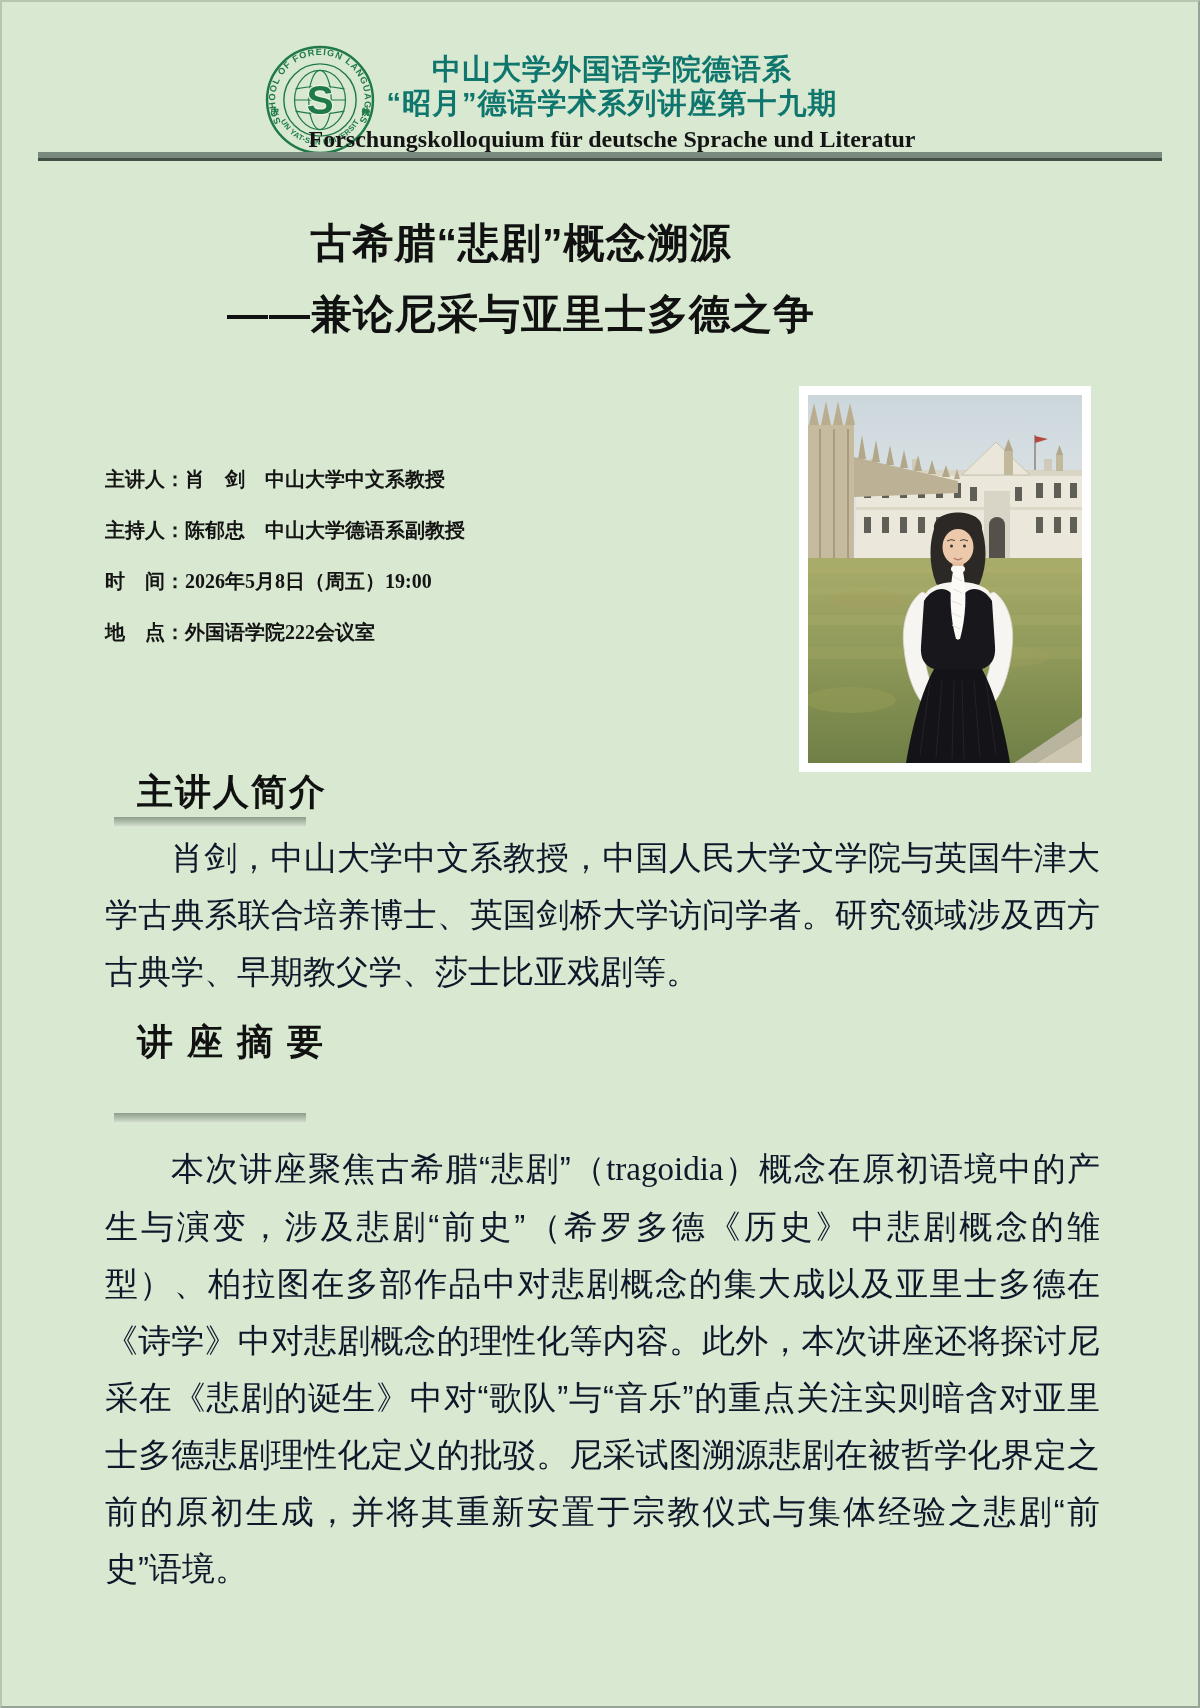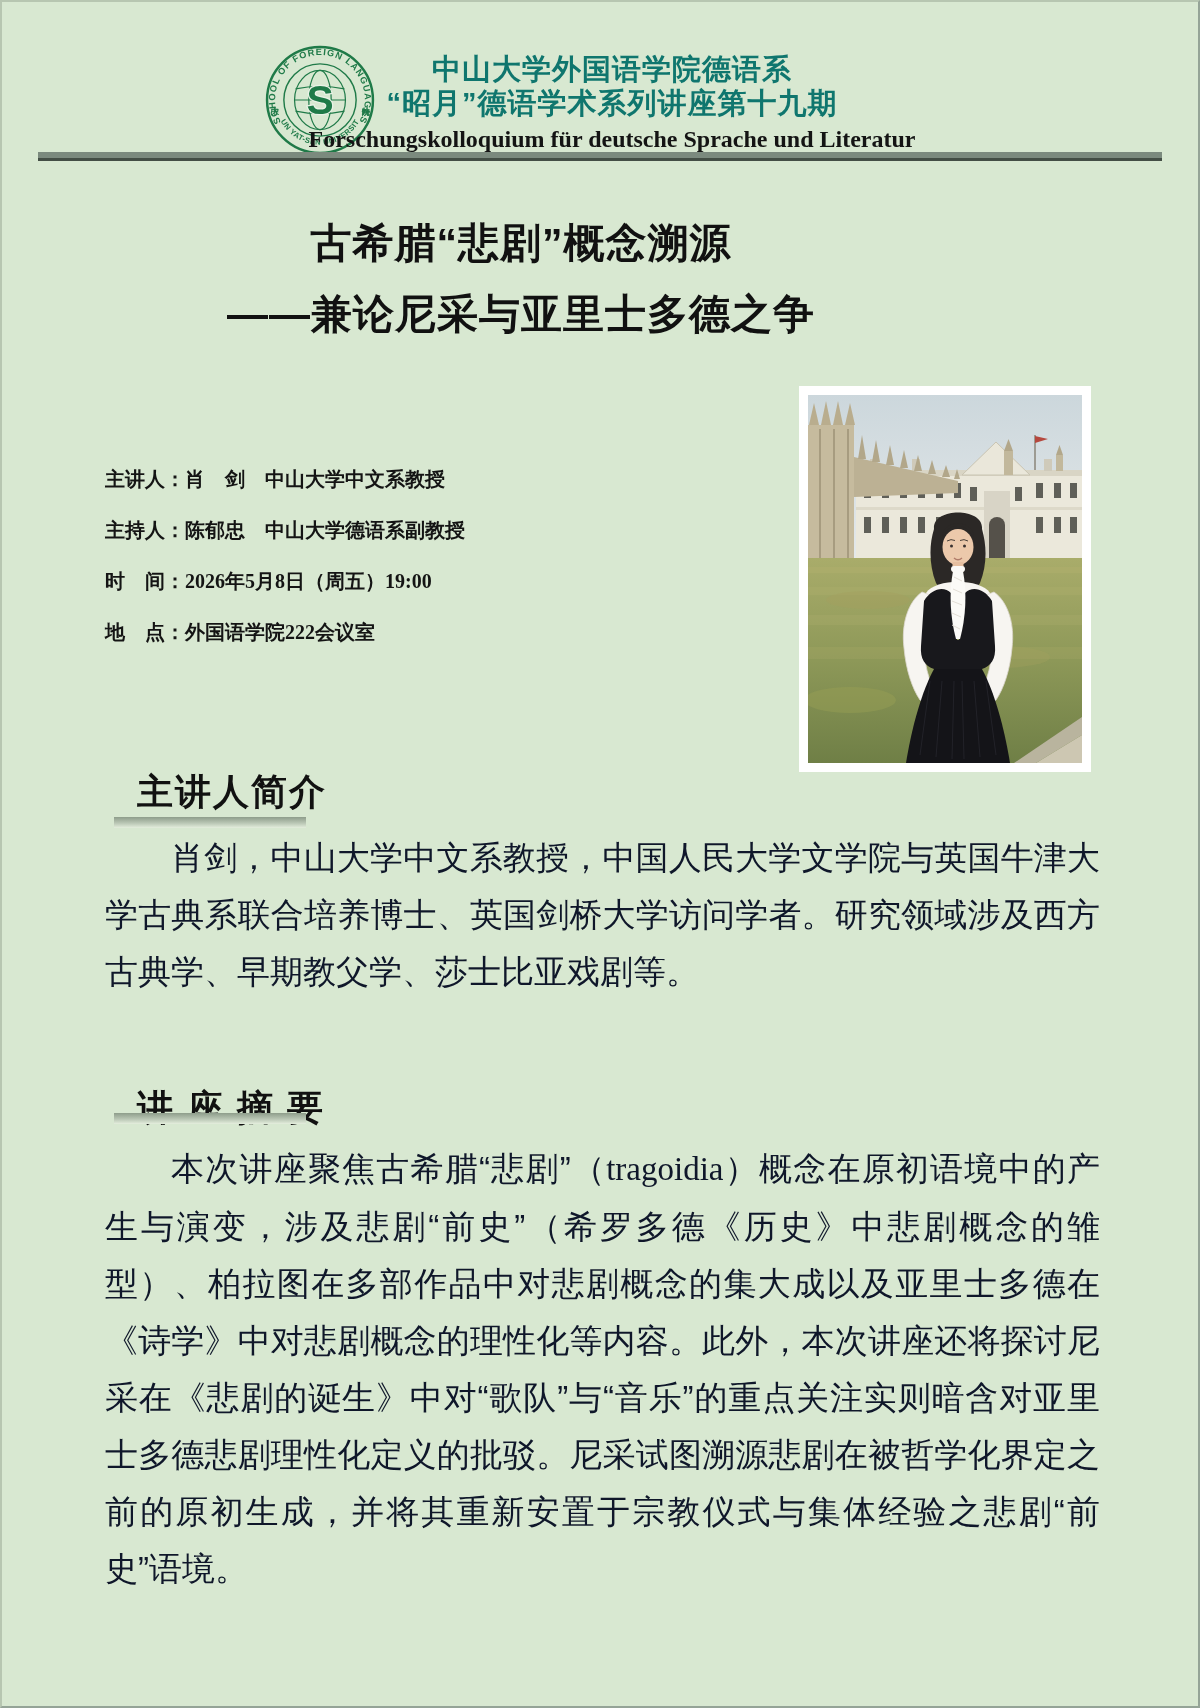--- a/index.html
+++ b/index.html
@@ -36,21 +36,21 @@
   .photo-art{width:274px; height:368px; display:block;}
   
   .section-heading{left:115px; font-size:36px; font-weight:700; letter-spacing:2px; color:#111;margin-left:20px;}
   .heading-bar{left:112px; width:192px; height:11px;
                background:linear-gradient(180deg,#8e9d8b 0%,#b9c6b4 55%,#e4eedd 100%);}
   .body-para{left:103px; width:995px; font-size:33px; line-height:57px;
              text-align:justify; text-indent:2em; color:#0f172a;}
   #bio-heading{top:766px;}
   #bio-bar{top:815px;}
   #bio-para{top:827px;}
-  #abstract-heading{top:1082px;}
+  #abstract-heading{top:1016px;}
   #abstract-bar{top:1111px;}
   #abstract-para{top:1138px;}
 </style>
 </head>
 <body>
 
 <div class="poster">
 
   <svg class="abs logo" viewBox="0 0 110 110">
     <defs>

